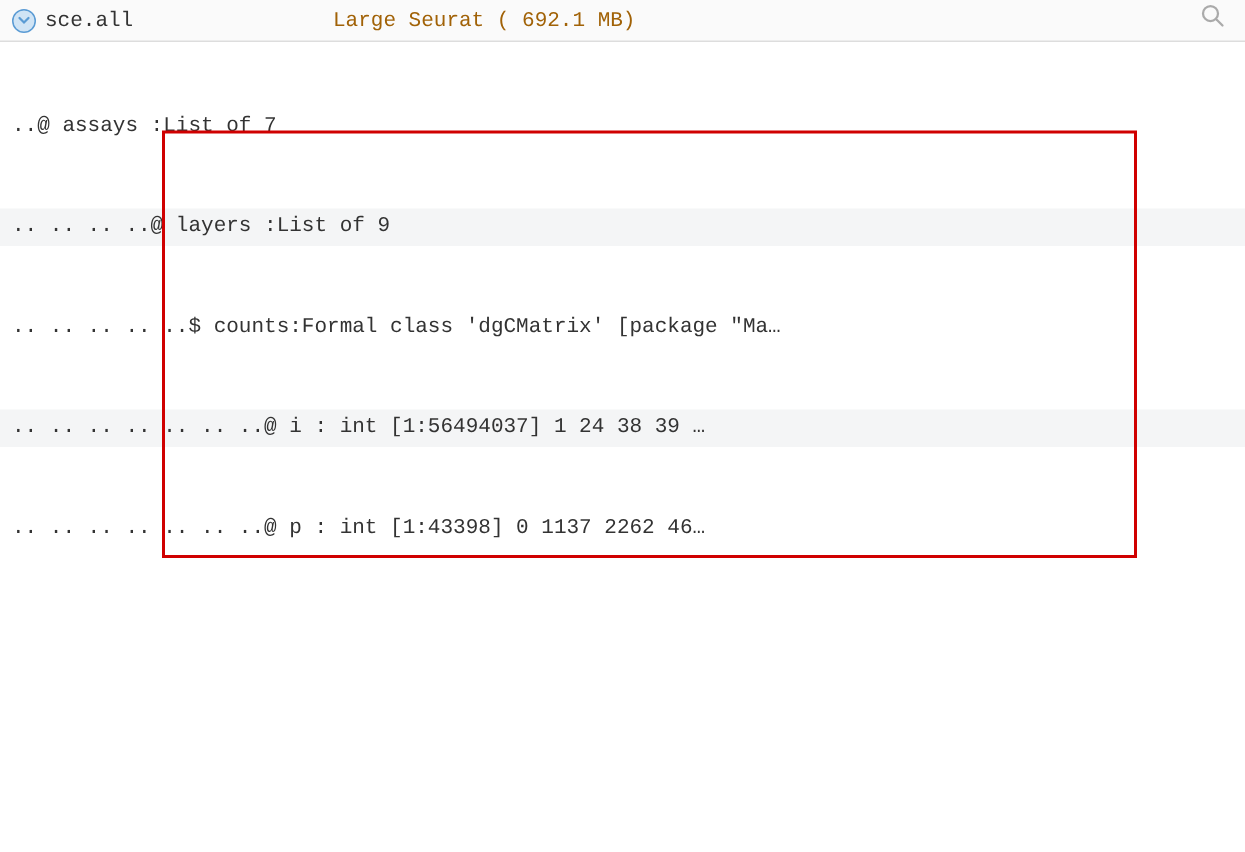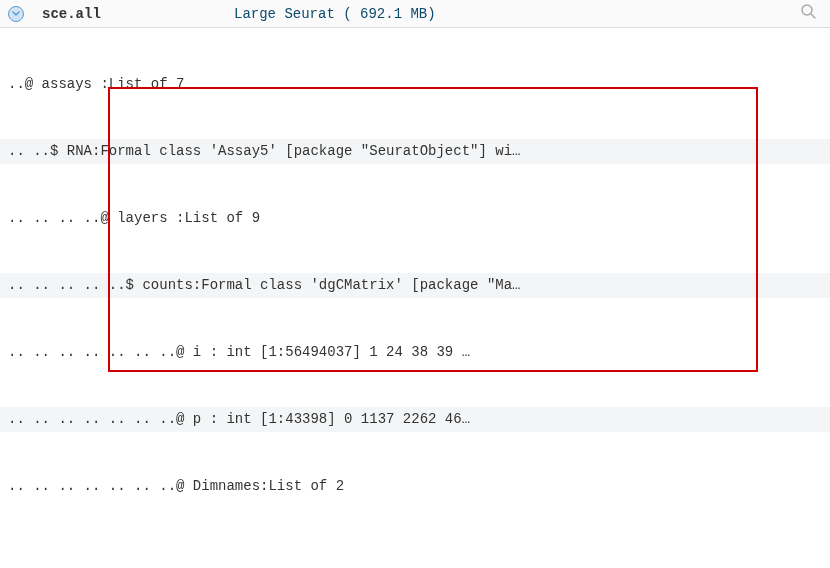--- a/index.html
+++ b/index.html
@@ -35,27 +35,26 @@
       justify-content: center;
       margin-right: 6px;
       cursor: pointer;
     }
     .expand-icon svg {
       width: 10px;
       height: 10px;
     }
     .var-name {
       color: #333;
-      font-weight: bold;
+      font-weight: normal;
       margin-right: 12px;
       min-width: 180px;
-      margin-left: 12px;
     }
     .var-desc {
-      color: #0c4a6e;
+      color: #a16207;
       flex: 1;
     }
     .search-icon {
       color: #aaa;
       cursor: pointer;
       padding: 0 4px;
     }
     .content {
       font-family: "Consolas", "Monaco", "Courier New", monospace;
       font-size: 14px;
@@ -107,26 +106,24 @@
   <span class="search-icon">
     <svg class="search-svg" viewBox="0 0 18 18">
       <circle cx="7" cy="7" r="5" stroke="#aaa" stroke-width="1.5" fill="none"></circle>
       <line x1="11" y1="11" x2="15" y2="15" stroke="#aaa" stroke-width="1.5" stroke-linecap="round"></line>
     </svg>
   </span>
 </div>
 
 <div class="content">
   <div class="line">  ..@ assays     :List of 7</div>
-  <div class="line">  .. ..$ RNA:Formal class 'Assay5' [package "SeuratObject"] wi…</div>
   <div class="line">  .. .. .. ..@ layers   :List of 9</div>
   <div class="line">  .. .. .. .. ..$ counts:Formal class 'dgCMatrix' [package "Ma…</div>
   <div class="line">  .. .. .. .. .. .. ..@ i       : int [1:56494037] 1 24 38 39 …</div>
   <div class="line">  .. .. .. .. .. .. ..@ p       : int [1:43398] 0 1137 2262 46…</div>
-  <div class="line">  .. .. .. .. .. .. ..@ Dimnames:List of 2</div>
   
   
   
   
   
   
   
   
   
   

